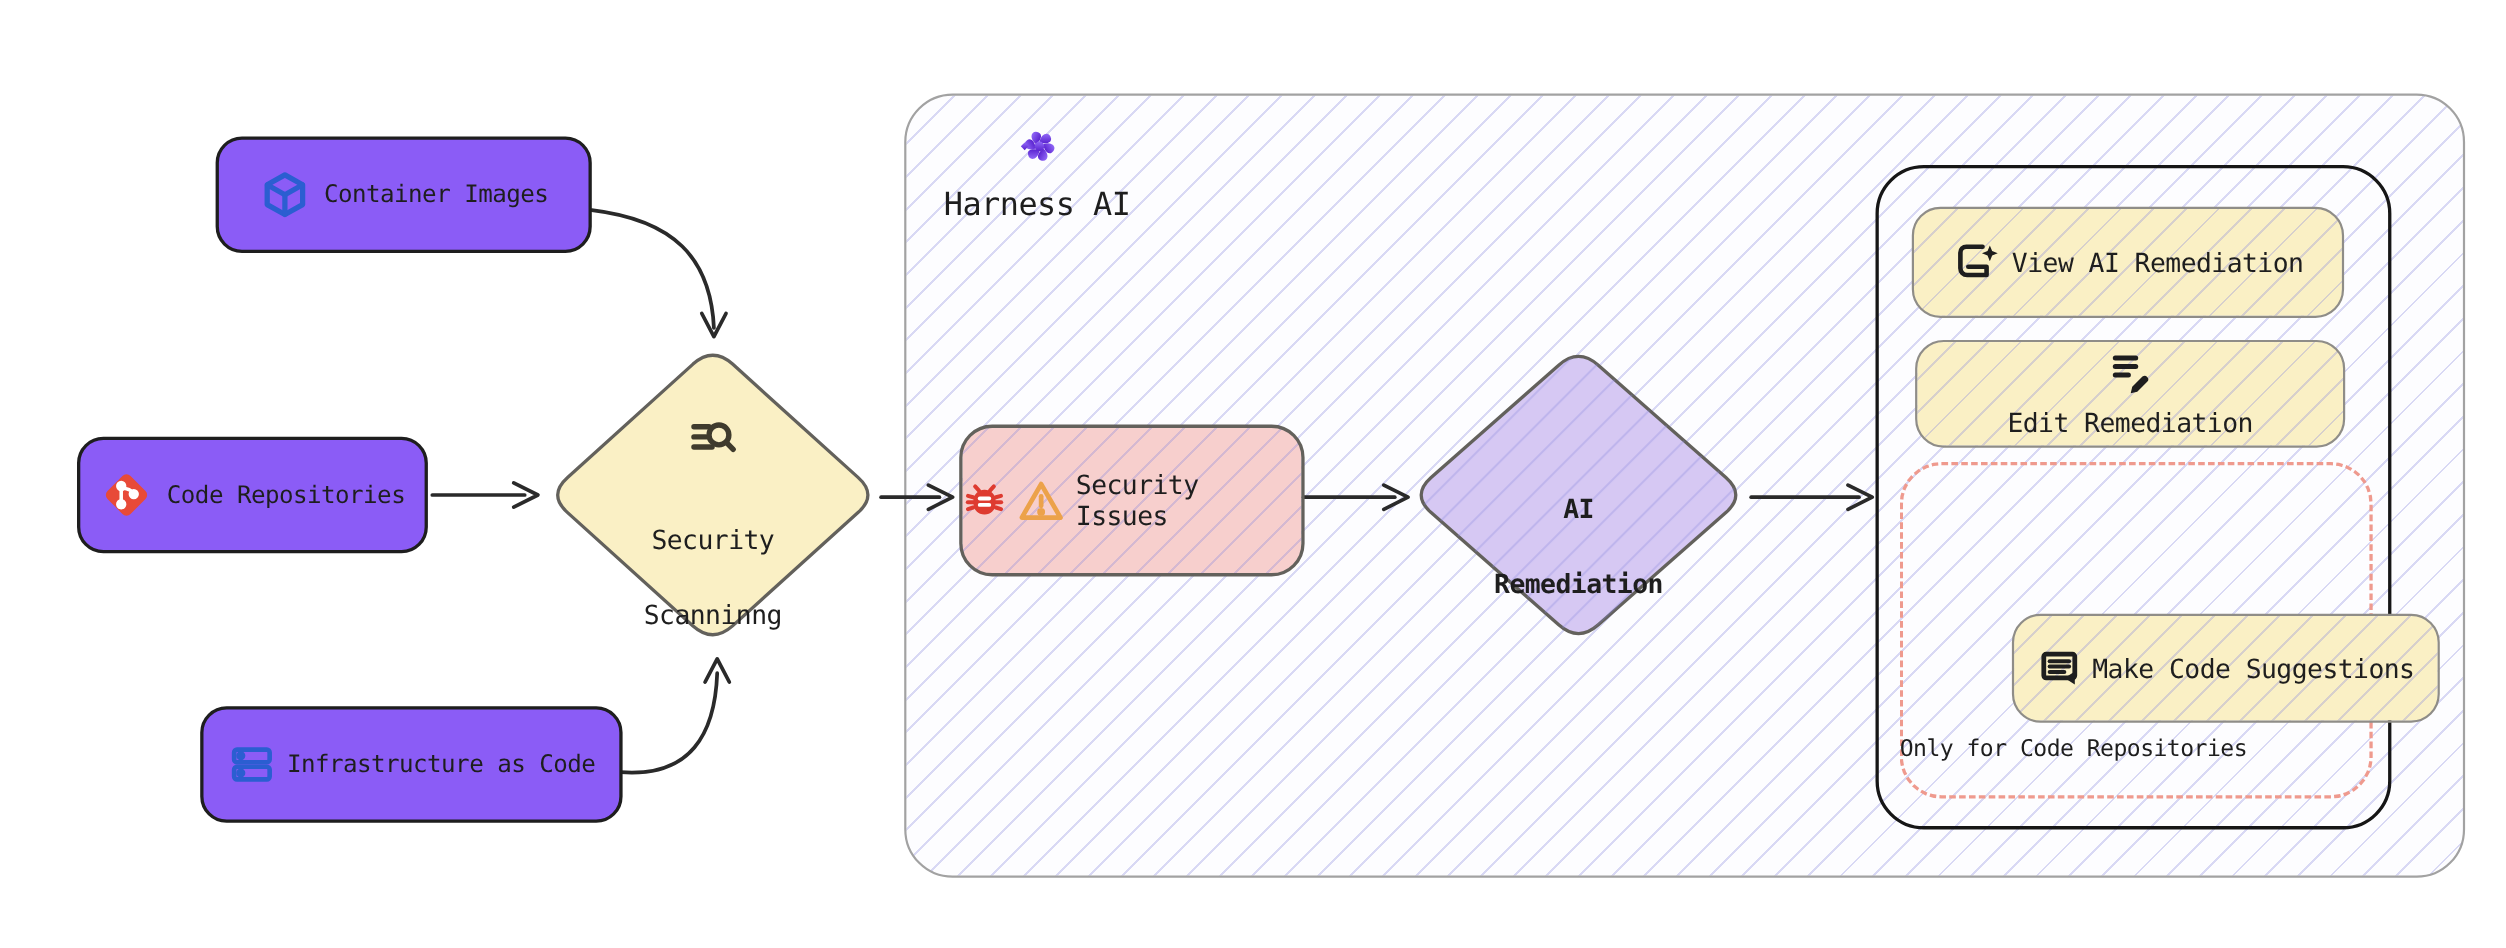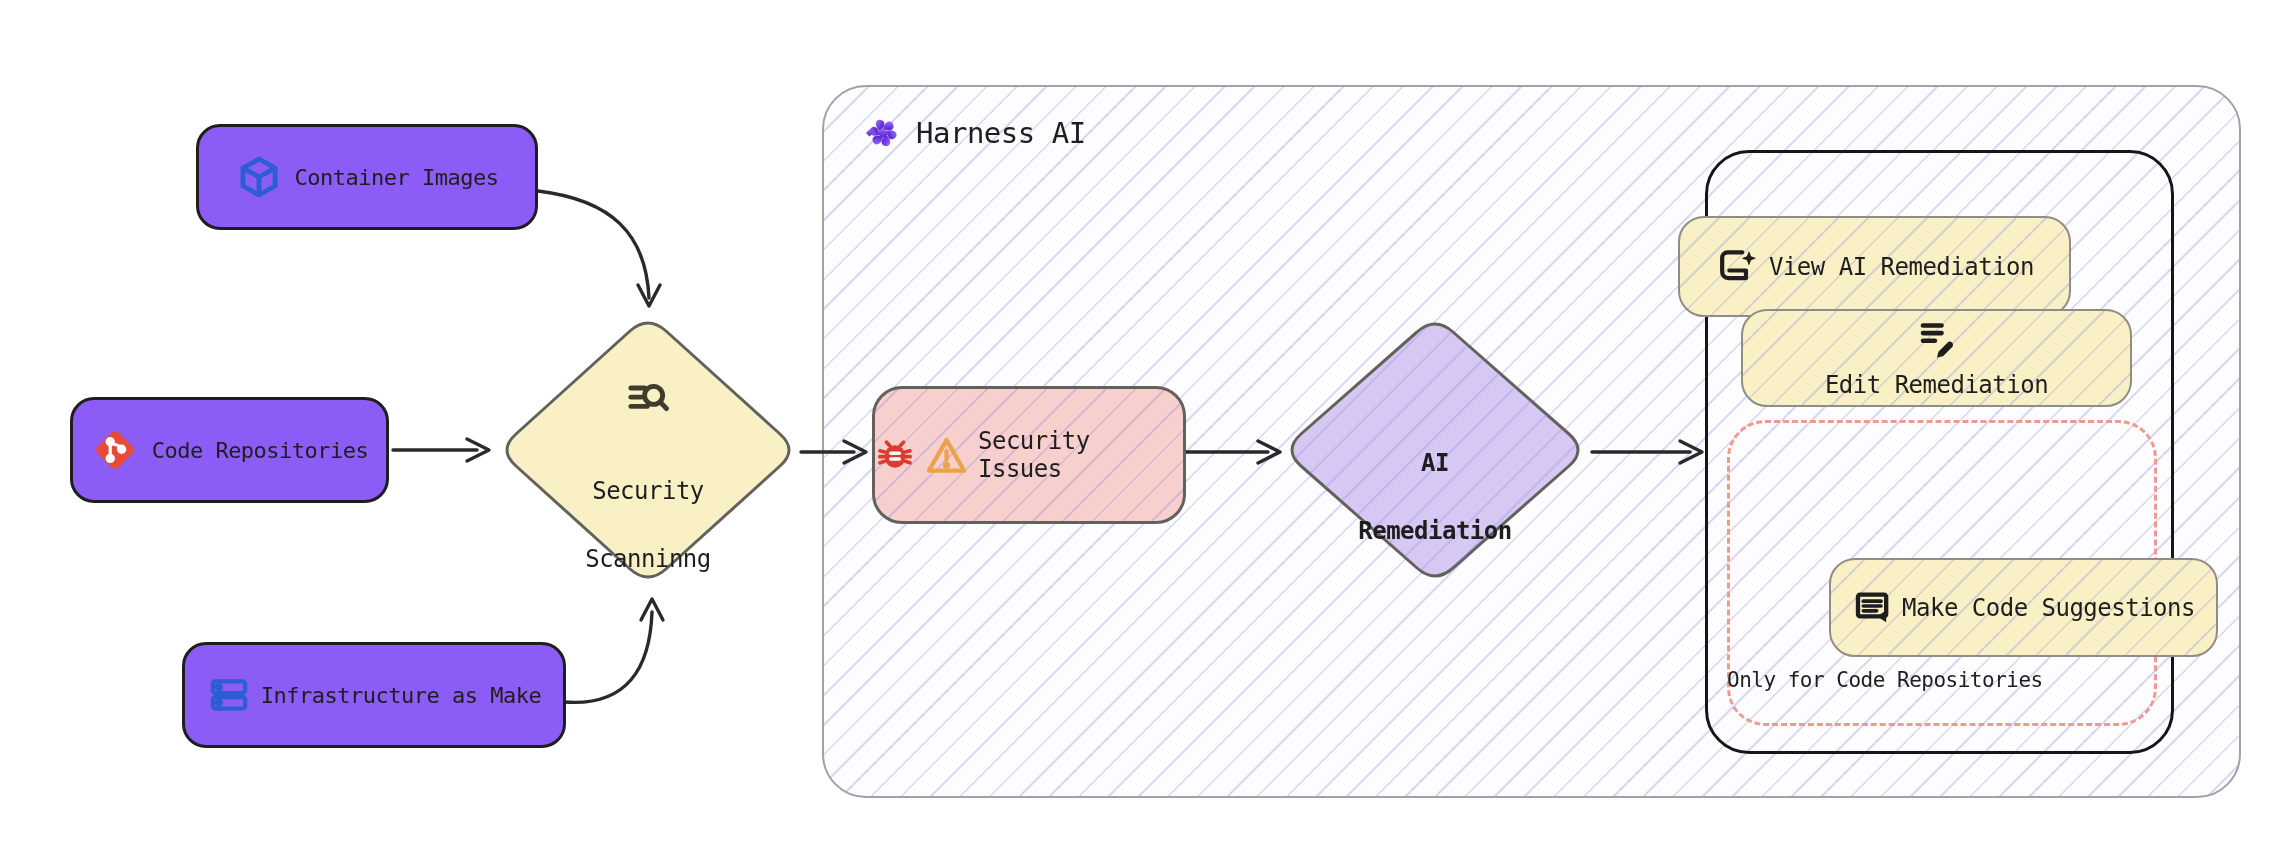--- a/index.html
+++ b/index.html
@@ -108,21 +108,21 @@
     </defs>
     <g>
       <path d="M 630 331 Q 648 315 666 331 L 780 434 Q 798 450 780 466 L 666 569 Q 648 585 630 569 L 516 466 Q 498 450 516 434 Z" fill="var(--c-node-yellow)" stroke="var(--c-shape-border-gray)" stroke-width="3"></path>
     </g>
     <g>
       <path d="M 1417 332 Q 1435 316 1453 332 L 1569 434 Q 1587 450 1569 466 L 1453 568 Q 1435 584 1417 568 L 1301 466 Q 1283 450 1301 434 Z" fill="var(--c-node-purple)" stroke="var(--c-shape-border-gray)" stroke-width="3"></path>
       <path d="M 1417 332 Q 1435 316 1453 332 L 1569 434 Q 1587 450 1569 466 L 1453 568 Q 1435 584 1417 568 L 1301 466 Q 1283 450 1301 434 Z" fill="url(#hatchp)" stroke="none"></path>
     </g>
   </svg>
 
-  <div class="abs harness-header" style="left:858px; top:110px;">
+  <div class="abs harness-header" style="left:858px; top:110px;flex-direction:column;">
     <svg width="46" height="46" viewBox="0 0 46 46">
       <g transform="translate(25,23)">
         <g fill="url(#brandGrad)">
           <g>
               <path d="M0 -4 C 1.5 -12.5 9.5 -14 10.5 -7 C 11 -2.5 5 -1.5 0 -4 Z"></path>
             </g>
           <g transform="rotate(60)">
               <path d="M0 -4 C 1.5 -12.5 9.5 -14 10.5 -7 C 11 -2.5 5 -1.5 0 -4 Z"></path>
             </g>
           <g transform="rotate(120)">
@@ -168,21 +168,21 @@
     <span>Code Repositories</span>
   </div>
 
   <div class="abs src-box" style="left:182px; top:642px; width:378px; height:100px; gap:10px;">
     <svg width="44" height="44" viewBox="0 0 24 24" fill="none" stroke="var(--c-icon-blue)" stroke-width="2.3" stroke-linejoin="round" stroke-linecap="round">
       <rect x="3.2" y="4.6" width="17.6" height="6.3" rx="1.4"></rect>
       <rect x="3.2" y="13.1" width="17.6" height="6.3" rx="1.4"></rect>
       <circle cx="6.5" cy="7.7" r="1.1" fill="var(--c-icon-blue)"></circle>
       <circle cx="6.5" cy="16.2" r="1.1" fill="var(--c-icon-blue)"></circle>
     </svg>
-    <span>Infrastructure as Make</span>
+    <span>Infrastructure as Code</span>
   </div>
 
   <svg class="abs" style="left:625px; top:377px;" width="47" height="47" viewBox="0 0 24 24" fill="none" stroke="#3f3b2d" stroke-width="2.5" stroke-linecap="round">
     <path d="M3 5.6 H10"></path>
     <path d="M3 10.3 H8.4"></path>
     <path d="M3 15 H11.4"></path>
     <circle cx="14.6" cy="9.4" r="4.6"></circle>
     <path d="M17.9 12.7 L21.2 16.1"></path>
   </svg>
   <div class="abs diamond-label" style="left:548px; top:440px; width:200px;">
@@ -218,21 +218,21 @@
     <span>Security Issues</span>
   </div>
 
   <div class="abs diamond-label" style="left:1335px; top:412px; width:200px;font-weight:bold;">
     <span>AI</span><br>
     <span>Remediation</span>
   </div>
 
   <div class="abs panel" style="left:1705px; top:150px; width:463px; height:598px;"></div>
 
-  <div class="abs action-btn hatch-fill" style="left:1678px; top:188px; width:389px; height:97px;margin-top:28px;">
+  <div class="abs action-btn hatch-fill" style="left:1738px; top:188px; width:389px; height:97px;">
     <svg width="42" height="42" viewBox="0 0 24 24" fill="none" stroke="var(--c-ink)" stroke-width="2.4" stroke-linecap="round" stroke-linejoin="round">
       <path d="M15.6 3.6 H7.2 A3.1 3.1 0 0 0 4.1 6.7 V14.8 A3.5 3.5 0 0 0 7.6 18.3 H17.7 V14 H8.2"></path>
       <path d="M19.4 2.9 l1.2 2.9 2.9 1.2 -2.9 1.2 -1.2 2.9 -1.2 -2.9 -2.9 -1.2 2.9 -1.2 z" fill="var(--c-ink)" stroke="none"></path>
     </svg>
     <span>View AI Remediation</span>
   </div>
 
   <div class="abs action-btn hatch-fill" style="left:1741px; top:309px; width:387px; height:94px;flex-direction:column;">
     <svg width="42" height="42" viewBox="0 0 24 24" fill="none" stroke="var(--c-ink)" stroke-width="2.6" stroke-linecap="round">
       <path d="M4 4.8 H14.6"></path>

